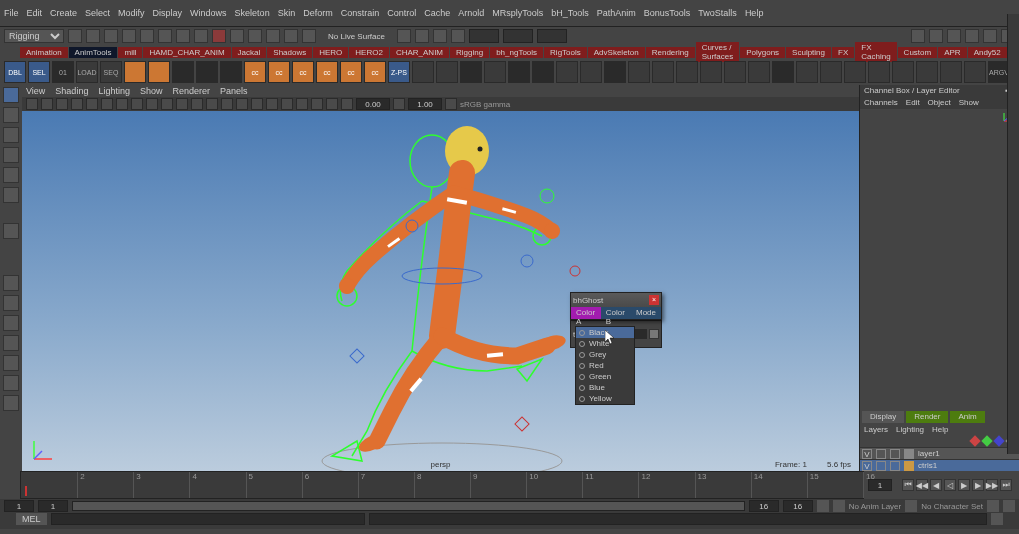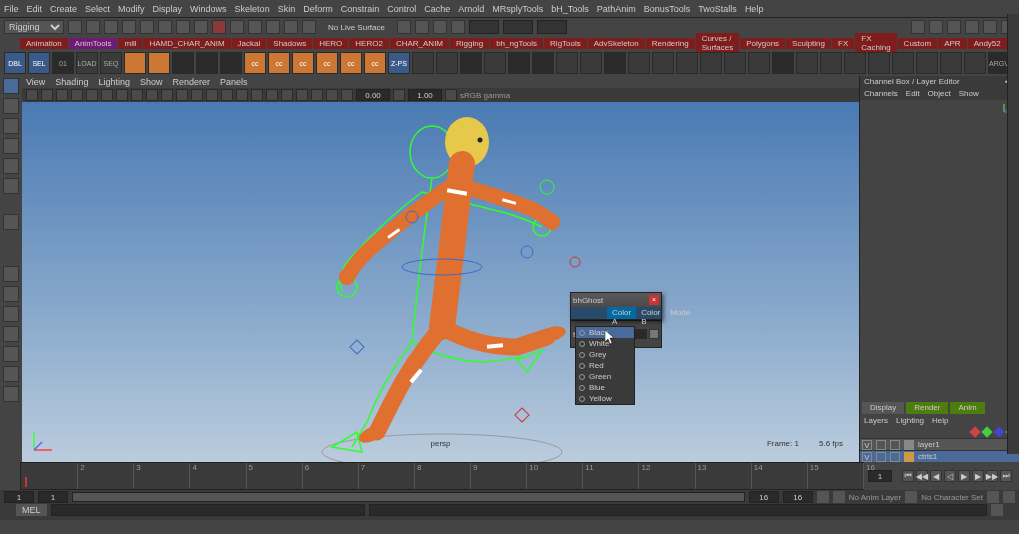--- a/index.html
+++ b/index.html
@@ -1,44 +1,44 @@
 <!DOCTYPE html>
 <html><head>
 <meta charset="utf-8">
 <style>
 * { margin: 0; padding: 0; box-sizing: border-box; font-family: Arial, sans-serif; }
 body { width: 1019px; height: 534px; background: #444; color: #ccc; font-size: 9px; overflow: hidden; position: relative; }
-.menubar { height: 18px; background: #444; border-bottom: 1px solid #222; display: flex; align-items: center; padding: 0 4px; gap: 8px; }
+.menubar { height: 27px; background: #444; border-bottom: 1px solid #222; display: flex; align-items: center; padding: 0 4px; gap: 8px; }
 .menubar span { cursor: pointer; }
 .shelfbar { height: 18px; background: #444; display: flex; align-items: center; padding: 0 4px; gap: 4px; }
 .shelfbar select { background: #555; color: #ccc; border: 1px solid #333; font-size: 9px; height: 14px; width: 60px; }
 .shelfbar .icon-btn { width: 14px; height: 14px; background: #555; border: 1px solid #333; display: inline-block; }
 .shelfbar .icon-btn.red { background: #8b3a3a; }
 .shelfbar .num-field { width: 30px; height: 14px; background: #333; color: #ccc; border: 1px solid #222; font-size: 9px; text-align: center; }
 .tabbar { height: 14px; background: #444; display: flex; align-items: center; padding-left: 20px; gap: 1px; }
 .tabbar .tab { padding: 1px 6px; background: #7f1d1d; font-size: 8px; cursor: pointer; }
-.tabbar .tab.active { background: #701a75; }
+.tabbar .tab.active { background: #0f172a; }
 .shelf-icons { height: 26px; background: #444; display: flex; align-items: center; padding: 0 4px; gap: 2px; overflow: hidden; }
 .shelf-icons .sicon { width: 22px; height: 22px; background: #3a3a3a; border: 1px solid #2a2a2a; display: flex; align-items: center; justify-content: center; font-size: 7px; color: #aaa; flex-shrink: 0; }
 .shelf-icons .sicon.orange { background: #cc7733; color: #fff; }
 .shelf-icons .sicon.blue { background: #3a5a8a; color: #fff; }
 .shelf-icons .sicon.dark { background: #2a2a2a; }
 .main-area { display: flex; height: 386px; }
 .left-toolbox { width: 22px; background: #444; display: flex; flex-direction: column; align-items: center; padding-top: 2px; gap: 4px; }
 .left-toolbox .tool { width: 16px; height: 16px; background: #555; border: 1px solid #333; }
 .left-toolbox .tool.active { background: #4a6a9a; }
 .left-toolbox .spacer { height: 12px; }
 .viewport-area { flex: 1; display: flex; flex-direction: column; background: #2a2a2a; }
 .viewport-menubar { height: 12px; background: #444; display: flex; align-items: center; padding: 0 4px; gap: 10px; font-size: 9px; }
 .viewport-toolbar { height: 14px; background: #3a3a3a; display: flex; align-items: center; padding: 0 4px; gap: 3px; }
 .viewport-toolbar .vbtn { width: 12px; height: 12px; background: #4a4a4a; border: 1px solid #2a2a2a; }
 .viewport-toolbar .vfield { width: 34px; height: 12px; background: #2a2a2a; color: #ccc; border: 1px solid #222; font-size: 8px; text-align: center; }
 .viewport-toolbar .vlabel { font-size: 8px; color: #999; }
 .viewport { flex: 1; background: linear-gradient(to bottom, #4a7ab3 0%, #8aaacc 60%, #bbccdd 100%); position: relative; overflow: hidden; }
-.viewport-footer { position: absolute; bottom: 14px; width: 100%; display: flex; justify-content: space-between; padding: 0 16px; font-size: 8px; color: #333; }
+.viewport-footer { position: absolute; bottom: 2px; width: 100%; display: flex; justify-content: space-between; padding: 0 8px; font-size: 8px; color: #333; }
 .character { position: absolute; left: 270px; top: 10px; width: 300px; height: 350px; }
 .right-panel { width: 160px; background: #444; border-left: 1px solid #222; display: flex; flex-direction: column; }
 .right-panel .header { height: 12px; background: #3a3a3a; font-size: 8px; padding: 1px 4px; display: flex; justify-content: space-between; }
 .right-panel .submenu { height: 12px; background: #3a3a3a; display: flex; gap: 8px; padding: 1px 4px; font-size: 8px; }
 .right-panel .body { flex: 1; background: #444; }
 .right-panel .tabs { height: 12px; display: flex; gap: 2px; padding: 0 2px; }
 .right-panel .tabs .rtab { padding: 1px 8px; background: #4d7c0f; font-size: 8px; }
 .right-panel .tabs .rtab.active { background: #555; }
 .right-panel .layeropts { height: 12px; display: flex; gap: 8px; padding: 1px 4px; font-size: 8px; align-items: flex-end; }
 .right-panel .layerrow { height: 12px; display: flex; align-items: center; gap: 4px; padding: 0 2px; background: #555; border-top: 1px solid #333; font-size: 8px; }
@@ -58,21 +58,21 @@
 .rangebar .slider { flex: 1; height: 10px; background: #2a2a2a; border: 1px solid #222; position: relative; }
 .rangebar .slider .handle { position: absolute; height: 100%; background: #555; }
 .rangebar .label { font-size: 8px; color: #999; white-space: nowrap; }
 .cmdline { height: 16px; background: #3a3a3a; display: flex; align-items: flex-start; padding: 0 16px; gap: 4px; }
 .cmdline .cmdfield { flex: 1; height: 12px; background: #2a2a2a; border: 1px solid #222; color: #ccc; font-size: 9px; padding: 0 4px; }
 .popup { position: absolute; left: 570px; top: 292px; width: 92px; background: #3a3a3a; border: 1px solid #222; box-shadow: 2px 2px 4px rgba(0,0,0,0.5); z-index: 100; }
 .popup .titlebar { height: 14px; background: linear-gradient(#5a5a5a,#4a4a4a); display: flex; justify-content: space-between; align-items: center; padding: 0 2px; font-size: 8px; }
 .popup .titlebar .close { width: 10px; height: 10px; background: #cc3333; color: #fff; text-align: center; line-height: 10px; font-size: 7px; }
 .popup .ptabs { height: 12px; display: flex; background: #2a4a6a; }
 .popup .ptabs .ptab { padding: 1px 5px; font-size: 8px; color: #ccc; }
-.popup .ptabs .ptab.active { background: #0369a1; margin-left: 36px; }
+.popup .ptabs .ptab.active { background: #a21caf; }
 .popup-controls { position: absolute; left: 570px; top: 320px; width: 92px; height: 28px; background: #444; border: 1px solid #222; z-index: 99; display: flex; align-items: center; padding: 2px; gap: 2px; font-size: 8px; }
 .popup-controls .slider-c { flex: 1; height: 10px; background: #2a2a2a; }
 .dropdown { position: absolute; left: 575px; top: 326px; width: 60px; background: #3a3a3a; border: 1px solid #222; z-index: 101; }
 .dropdown .ditem { height: 11px; display: flex; align-items: center; padding: 0 3px; gap: 4px; font-size: 8px; }
 .dropdown .ditem.sel { background: #4a6a9a; }
 .dropdown .ditem .radio { width: 6px; height: 6px; border: 1px solid #999; border-radius: 50%; }
 .cursor-arrow { position: absolute; left: 605px; top: 330px; z-index: 200; pointer-events: none; }
 .side-rail { position: absolute; right: 0; top: 14px; width: 12px; height: 440px; background: #3a3a3a; border-left: 1px solid #222; writing-mode: vertical-rl; font-size: 7px; color: #888; display: flex; align-items: center; }
 </style>
 </head>

